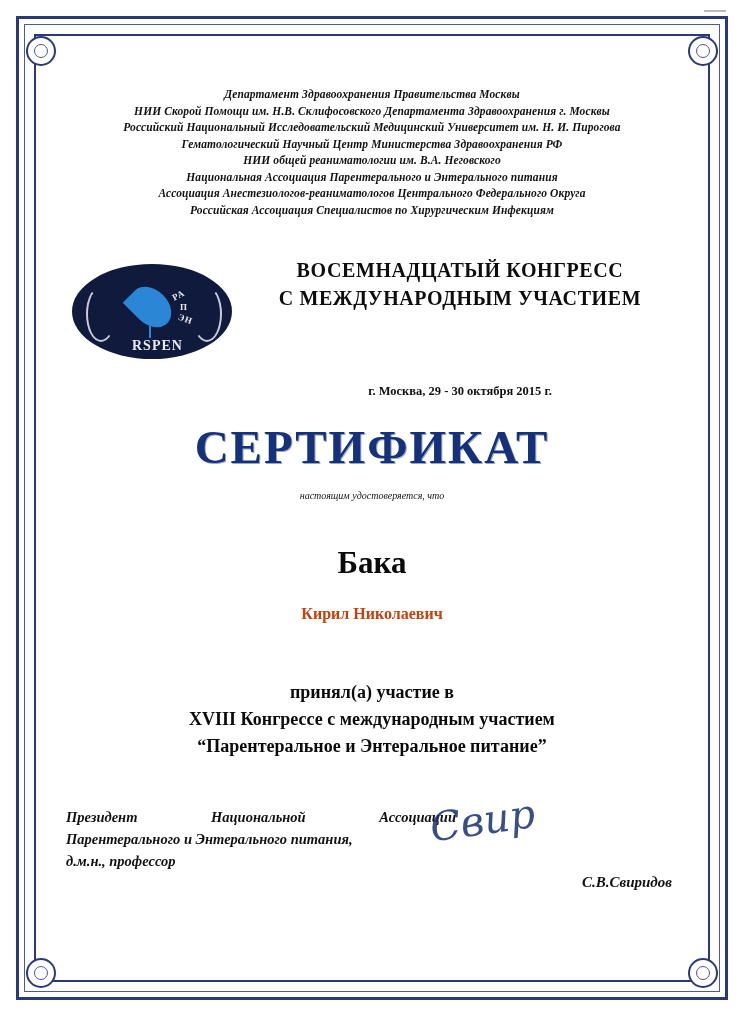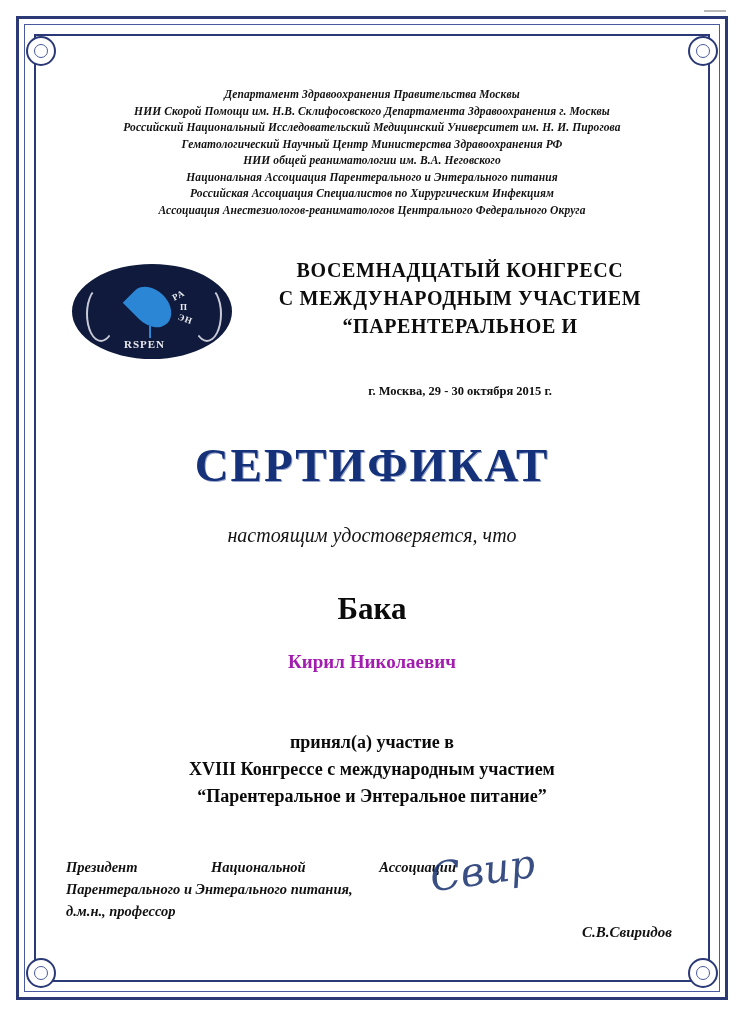--- a/index.html
+++ b/index.html
@@ -158,21 +158,21 @@
     left: 0; top: 0;
     width: 160px; height: 95px;
     color: #e9e9ee;
     font-size: 9px;
     font-weight: bold;
     letter-spacing: 1px;
   }
   .logo .l1 { position: absolute; left: 100px; top: 26px; transform: rotate(-28deg); }
   .logo .l2 { position: absolute; left: 108px; top: 38px; transform: rotate(0deg); }
   .logo .l3 { position: absolute; left: 106px; top: 50px; transform: rotate(20deg); }
-  .logo .l4 { position: absolute; left: 52px;  top: 74px; font-size: 11px; }
+  .logo .l4 { position: absolute; left: 60px;  top: 74px; font-size: 14px; }
   .logo .wreath-l, .logo .wreath-r {
     position: absolute;
     top: 22px;
     width: 26px;
     height: 52px;
     border: 2px solid #c9cbd8;
     border-radius: 50%;
     border-right-color: transparent;
     border-top-color: transparent;
   }
@@ -197,50 +197,50 @@
     top: 128px;
     width: 476px;
     text-align: center;
     font-size: 12.5px;
     font-weight: bold;
     color: #111;
   }
 
   
   .cert-word {
-    margin-top: 22px;
+    margin-top: 4px;
     text-align: center;
     font-size: 47px;
     font-weight: bold;
     letter-spacing: 2px;
     color: #14317a;
     text-shadow: 1px 1px 0 #9aa6cc;
   }
 
   .hereby {
-    margin-top: 32px;
-    text-align: center;
-    font-size: 20px;
+    margin-top: 16px;
+    text-align: center;
+    font-size: 10px;
     font-style: italic;
     color: #141414;
   }
 
   .name-last {
     margin-top: 44px;
     text-align: center;
     font-size: 31px;
     font-weight: bold;
     color: #0b0b0b;
   }
   .name-first {
     margin-top: 24px;
     text-align: center;
-    font-size: 19px;
-    font-weight: bold;
-    color: #a21caf;
+    font-size: 16px;
+    font-weight: bold;
+    color: #c2410c;
   }
 
   .participated {
     margin-top: 56px;
     text-align: center;
     font-size: 18px;
     font-weight: bold;
     line-height: 27px;
     color: #0b0b0b;
   }
@@ -311,43 +311,42 @@
 
   <div class="content">
 
     <div class="orgs">
       <div>Департамент Здравоохранения Правительства Москвы</div>
       <div>НИИ Скорой Помощи им. Н.В. Склифосовского Департамента Здравоохранения г. Москвы</div>
       <div>Российский Национальный Исследовательский Медицинский Университет им. Н. И. Пирогова</div>
       <div>Гематологический Научный Центр Министерства Здравоохранения РФ</div>
       <div>НИИ общей реаниматологии им. В.А. Неговского</div>
       <div>Национальная Ассоциация Парентерального и Энтерального питания</div>
+      <div>Ассоциация Анестезиологов-реаниматологов Центрального Федерального Округа</div>
       <div>Российская Ассоциация Специалистов по Хирургическим Инфекциям</div>
-      <div>Ассоциация Анестезиологов-реаниматологов Центрального Федерального Округа</div>
     </div>
 
     <div class="congress">
       <div class="logo">
         <div class="ellipse"></div>
         <div class="wreath-l"></div>
         <div class="wreath-r"></div>
         <div class="drop"></div>
         <div class="drop-tail"></div>
         <div class="letters">
           <span class="l1">РА</span>
           <span class="l2">П</span>
           <span class="l3">ЭН</span>
           <span class="l4">RSPEN</span>
         </div>
       </div>
 
       <div class="congress-title">
         <div>ВОСЕМНАДЦАТЫЙ КОНГРЕСС</div>
         <div>С МЕЖДУНАРОДНЫМ УЧАСТИЕМ</div>
-        <div>“ПАРЕНТЕРАЛЬНОЕ И</div>
       </div>
 
       <div class="congress-place">г. Москва, 29 - 30 октября 2015 г.</div>
     </div>
 
     <div class="cert-word">СЕРТИФИКАТ</div>
 
     <div class="hereby">настоящим удостоверяется, что</div>
 
     <div class="name-last">Бака</div>

